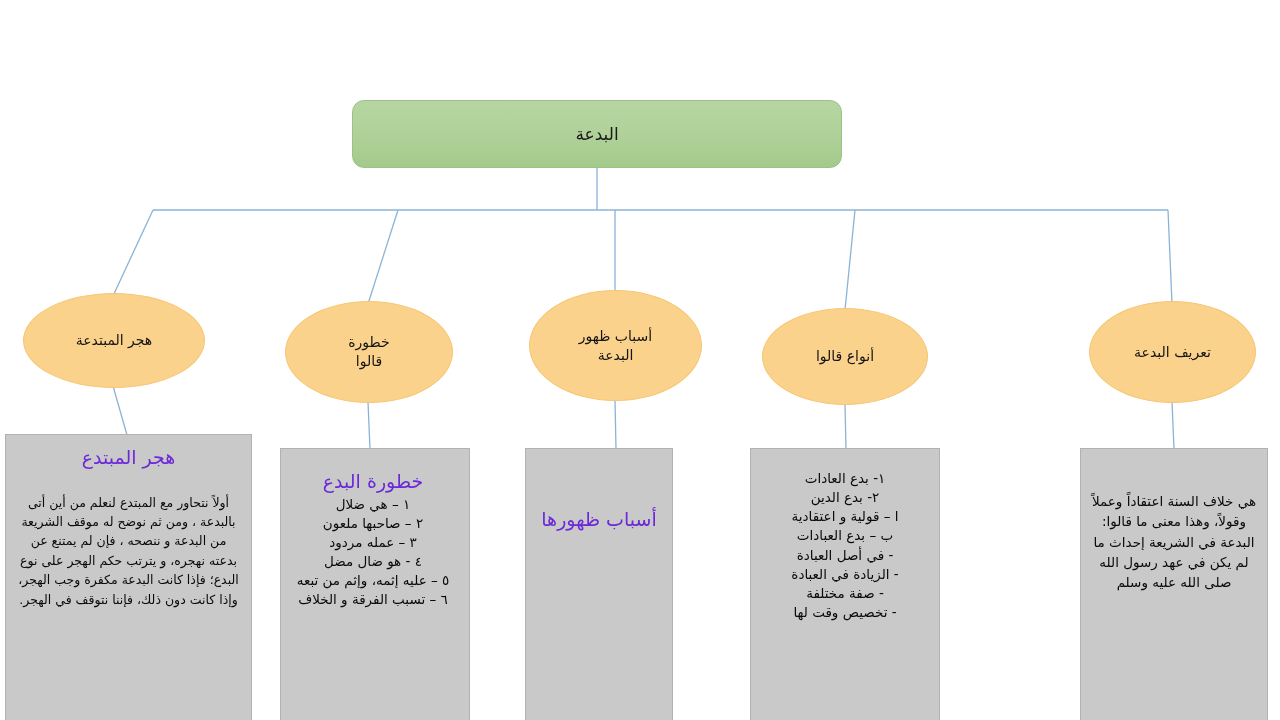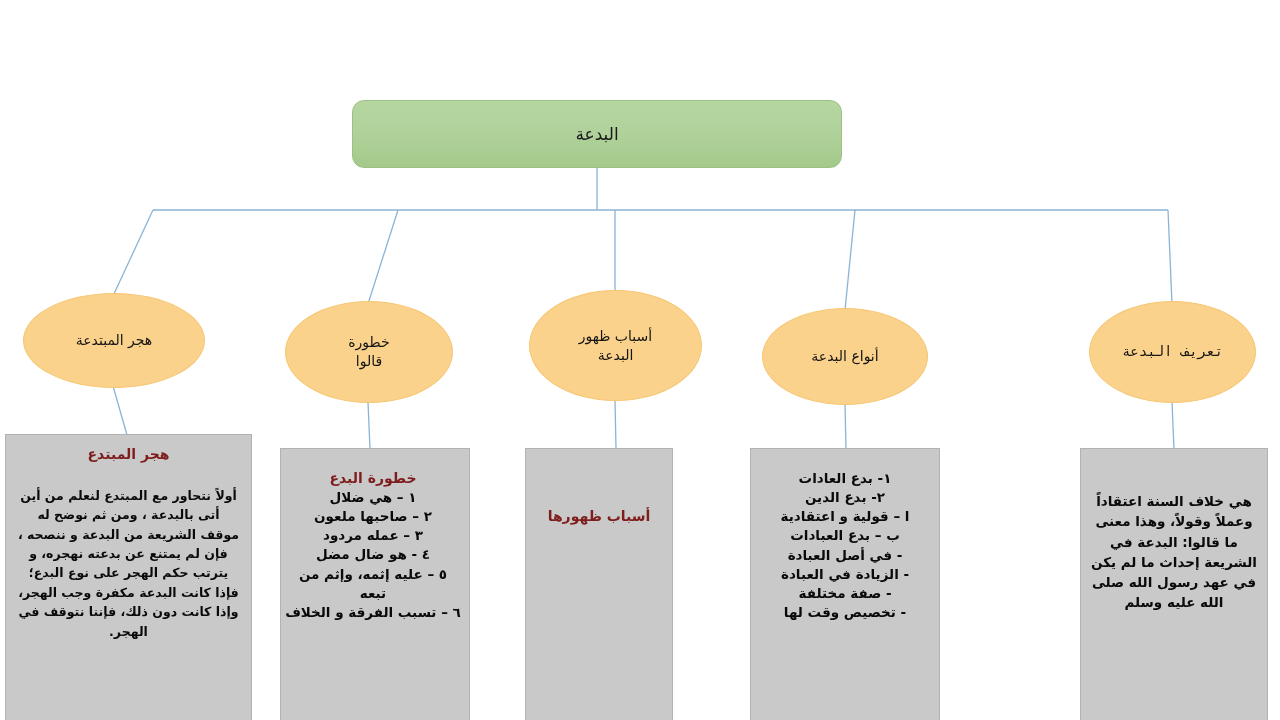--- a/index.html
+++ b/index.html
@@ -85,30 +85,30 @@
     background: #c9c9c9;
     border: 1px solid #b2b2b2;
     z-index: 3;
     overflow: hidden;
     display: block;
     direction: rtl;
     text-align: center;
   }
   .gray-title {
     display: block;
-    font-size: 14px;
-    font-weight: bold;
-    color: #7f1d1d;
+    font-size: 19px;
+    font-weight: normal;
+    color: #6d28d9;
     direction: rtl;
     line-height: 1.35;
   }
   .gray-body {
     display: block;
     font-size: 13.5px;
-    font-weight: bold;
+    font-weight: normal;
     color: #0a0a0a;
     direction: rtl;
     line-height: 1.5;
     white-space: pre-line;
   }
   .gray-body.tight { line-height: 1.42; }
   .gray-body.narrative {
     font-size: 12.5px;
     line-height: 1.55;
     text-align: center;
@@ -153,24 +153,24 @@
     <span class="ellipse-label">خطورة
 قالوا</span>
   </div>
 
   <div class="ellipse" style="left:529px; top:242px; width:173px; height:111px;">
     <span class="ellipse-label">أسباب ظهور
 البدعة</span>
   </div>
 
   <div class="ellipse" style="left:762px; top:260px; width:166px; height:97px;">
-    <span class="ellipse-label">أنواع البدعة</span>
-  </div>
-
-  <div class="ellipse" style="left:1089px; top:253px; width:167px; height:102px;font-family:Liberation Mono, monospace;">
+    <span class="ellipse-label">أنواع قالوا</span>
+  </div>
+
+  <div class="ellipse" style="left:1089px; top:253px; width:167px; height:102px;">
     <span class="ellipse-label">تعريف البدعة</span>
   </div>
 
   <div class="gray-box" style="left:5px; top:386px; width:247px; height:298px; padding:10px 10px 8px 10px;">
     <span class="gray-title">هجر المبتدع</span>
     <span class="spacer-md"></span>
     <span class="gray-body narrative">أولاً نتحاور مع المبتدع لنعلم من أين أتى بالبدعة ، ومن ثم نوضح له موقف الشريعة من البدعة و ننصحه ، فإن لم يمتنع عن بدعته نهجره، و يترتب حكم الهجر على نوع البدع؛ فإذا كانت البدعة مكفرة وجب الهجر، وإذا كانت دون ذلك، فإننا نتوقف في الهجر.</span>
   </div>
 
   <div class="gray-box" style="left:280px; top:400px; width:190px; height:298px; padding:20px 8px 8px 4px;">

